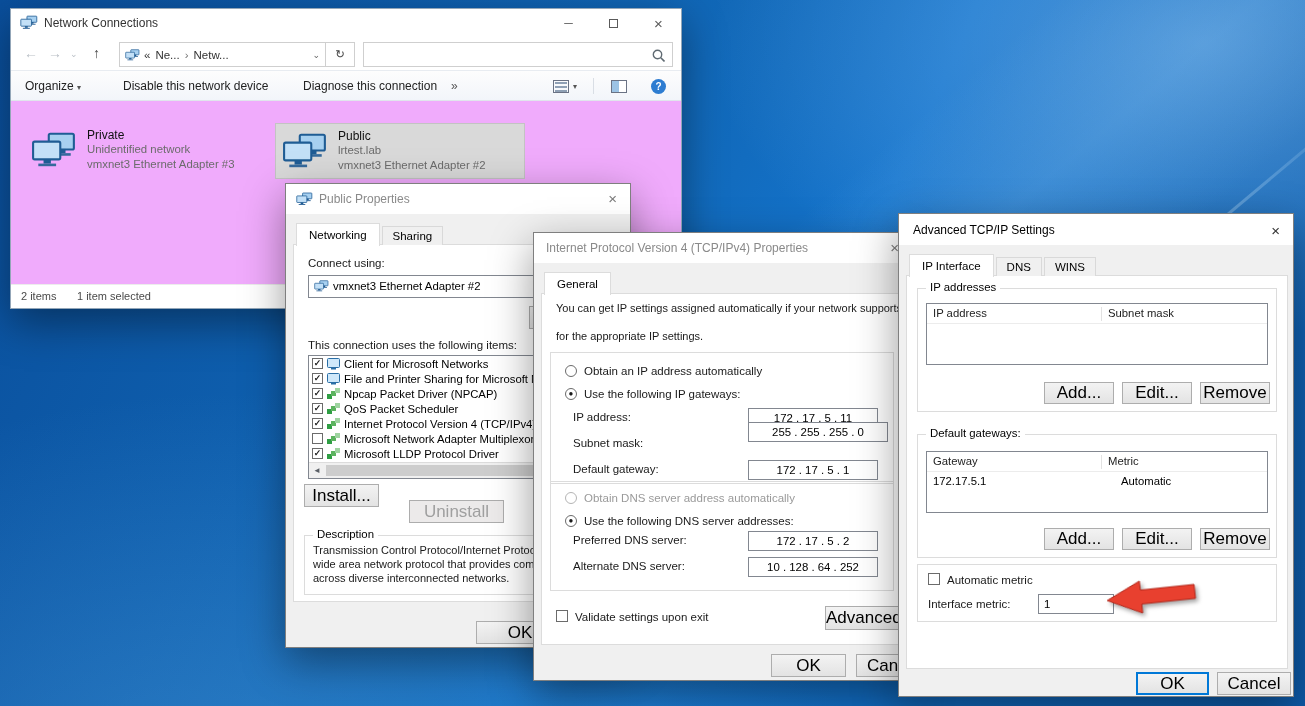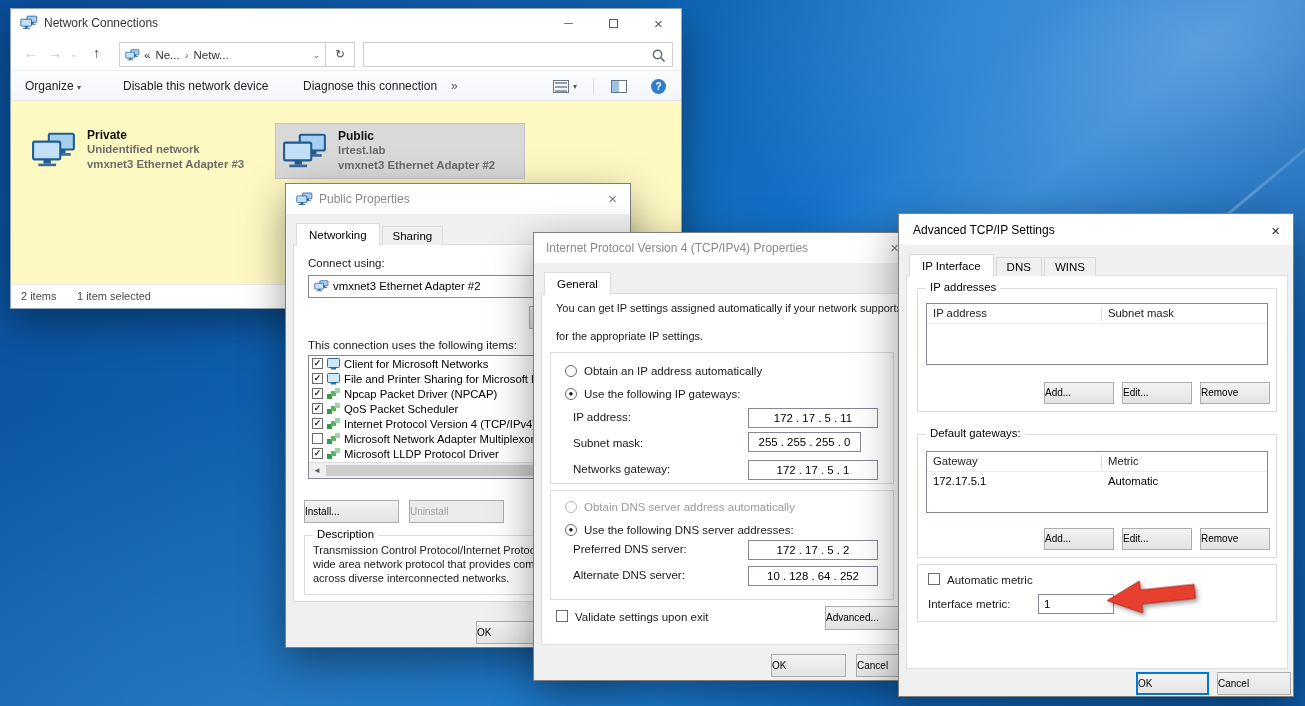--- a/index.html
+++ b/index.html
@@ -23,21 +23,21 @@
   .dlg-title.active{color:#000;}
   .dlg-close{position:absolute;right:13px;top:5px;font-size:15px;color:#7b7b7b;line-height:20px;}
   .capbtn{position:absolute;top:0;width:45px;height:29px;text-align:center;line-height:29px;color:#5a5a5a;font-size:12px;}
   .maxbox{display:inline-block;width:9px;height:9px;border:1px solid #5a5a5a;vertical-align:middle;}
   .tabrow{position:absolute;display:flex;align-items:flex-end;z-index:3;}
   .tab{background:#f0f0f0;border:1px solid #d9d9d9;border-bottom:none;padding:3px 10px;margin-right:2px;font-size:11.5px;white-space:nowrap;}
   .tab.active{background:#fff;padding:5px 12px;position:relative;top:1px;border-color:#dcdcdc;}
   .page{position:absolute;background:#fff;border:1px solid #dcdcdc;}
   .group{position:absolute;border:1px solid #dcdcdc;}
   .glabel{position:absolute;top:-8px;left:8px;background:#fff;padding:0 4px;white-space:nowrap;font-size:11.4px;}
-  .btn{position:absolute;height:23px;background:linear-gradient(#f3f3f3,#e3e3e3);border:1px solid #adadad;text-align:left;line-height:21px;font-size:10px;}
+  .btn{position:absolute;height:23px;background:linear-gradient(#f3f3f3,#e3e3e3);border:1px solid #adadad;text-align:center;line-height:21px;font-size:17px;}
   .btn.disabled{color:#9f9f9f;background:#eceaea;}
   .btn.primary{border:2px solid #0078d7;line-height:19px;}
   .field{position:absolute;height:20px;background:#fff;border:1px solid #828790;text-align:center;line-height:18px;font-size:11.4px;white-space:nowrap;}
   .field.left{text-align:left;padding-left:5px;}
   .lbl{position:absolute;white-space:nowrap;font-size:11.5px;color:#1a1a1a;}
   .lbl.gray{color:#9a9a9a;}
   .lbl.small{font-size:11px;}
   .radio{position:absolute;width:12px;height:12px;border:1px solid #6b6b6b;border-radius:50%;background:#fff;text-align:center;}
   .radio>span{display:block;font-size:8px;line-height:10px;color:#1a1a1a;}
   .radio.disabled{border-color:#b5b5b5;}
@@ -45,21 +45,21 @@
   .checkbox>span{display:block;font-size:10px;line-height:11px;font-weight:bold;color:#1a1a1a;}
   
   .navbar{position:absolute;left:0;top:29px;right:0;height:33px;background:#fff;border-bottom:1px solid #e8ecf1;}
   .navglyph{position:absolute;top:7px;font-size:14px;color:#444;}
   .navglyph.dim{color:#b9bfc6;}
   .addrbox{position:absolute;left:108px;top:4px;width:236px;height:25px;border:1px solid #cfcfcf;background:#fff;display:flex;align-items:center;font-size:11.5px;color:#333;}
   .srchbox{position:absolute;left:352px;top:4px;width:310px;height:25px;border:1px solid #cfcfcf;background:#fff;}
   .srchbox input{position:absolute;left:6px;top:2px;width:276px;height:19px;border:none;outline:none;font:11.5px "Liberation Sans",sans-serif;background:transparent;}
   .cmdbar{position:absolute;left:0;top:62px;right:0;height:30px;background:linear-gradient(#fdfdfd,#f2f5fa);border-bottom:1px solid #e0e5ec;font-size:12px;color:#222;}
   .cmditem{position:absolute;top:8px;white-space:nowrap;}
-  .filearea{position:absolute;left:0;top:92px;right:0;height:185px;background:#fef9c3;font-weight:bold;}
+  .filearea{position:absolute;left:0;top:92px;right:0;height:185px;background:#f0abfc;}
   .fitem{position:absolute;width:250px;height:56px;}
   .fitem.selected{background:#d9d9d9;border:1px solid #c3c3c3;}
   .fname{position:absolute;left:62px;top:5px;font-size:12px;color:#111;white-space:nowrap;}
   .fsub{position:absolute;left:62px;font-size:11.4px;color:#6b6b6b;white-space:nowrap;}
   .statusbar{position:absolute;left:0;bottom:0;right:0;height:24px;border-top:1px solid #ececec;background:#fff;font-size:11px;color:#4a4a4a;}
   
   .listbox{position:absolute;background:#fff;border:1px solid #828790;overflow:hidden;}
   .lrow{display:flex;align-items:center;height:15px;padding-left:3px;gap:4px;white-space:nowrap;overflow:hidden;font-size:11.3px;}
   .lrow .cb{width:11px;height:11px;border:1px solid #6b6b6b;background:#fff;flex:0 0 auto;font-size:9px;line-height:9px;text-align:center;font-weight:bold;color:#1a1a1a;}
   .lrow .ic{width:13px;height:12px;flex:0 0 auto;}
@@ -257,21 +257,21 @@
               <use href="#i-green"></use>
             </svg>
             <span>Microsoft LLDP Protocol Driver</span>
           </div>
         <div class="hscroll">
           <span class="sarrow" style="left:0">◄</span>
           <div class="sthumb" style="left:17px;width:222px"></div>
           <span class="sarrow" style="right:0">►</span>
         </div>
       </div>
-      <div class="btn" style="left:10px;top:255px;width:95px">Install...</div>
+      <div class="btn" style="left:10px;top:239px;width:75px">Install...</div>
       <div class="btn disabled" style="left:115px;top:255px;width:95px">Uninstall</div>
       <div class="group" style="left:10px;top:290px;width:310px;height:60px">
         <span class="glabel">Description</span>
         <span class="lbl small" style="left:8px;top:8px">Transmission Control Protocol/Internet Protocol.</span>
         <span class="lbl small" style="left:8px;top:22px">wide area network protocol that provides commu</span>
         <span class="lbl small" style="left:8px;top:36px">across diverse interconnected networks.</span>
       </div>
     </div>
     <div class="btn" style="left:190px;top:437px;width:88px">OK</div>
   </div>
@@ -293,26 +293,26 @@
             <span></span>
           </span>
         <span class="lbl" style="left:33px;top:12px">Obtain an IP address automatically</span>
         <span class="radio" style="left:14px;top:35px">
             <span>●</span>
           </span>
         <span class="lbl" style="left:33px;top:35px">Use the following IP gateways:</span>
         <span class="lbl" style="left:22px;top:58px">IP address:</span>
         <div class="field" style="left:197px;top:55px;width:130px">172 . 17 . 5 . 11</div>
         <span class="lbl" style="left:22px;top:84px">Subnet mask:</span>
-        <div class="field" style="left:197px;top:79px;width:113px">255 . 255 . 255 . 0</div>
-        <span class="lbl" style="left:22px;top:110px">Networks gateway:</span>
+        <div class="field" style="left:197px;top:69px;width:140px">255 . 255 . 255 . 0</div>
+        <span class="lbl" style="left:22px;top:110px">Default gateway:</span>
         <div class="field" style="left:197px;top:107px;width:130px">172 . 17 . 5 . 1</div>
       </div>
 
-      <div class="group" style="left:8px;top:196px;width:344px;height:110px">
+      <div class="group" style="left:8px;top:187px;width:344px;height:110px">
         <span class="radio disabled" style="left:14px;top:10px">
             <span></span>
           </span>
         <span class="lbl gray" style="left:33px;top:10px">Obtain DNS server address automatically</span>
         <span class="radio" style="left:14px;top:33px">
             <span>●</span>
           </span>
         <span class="lbl" style="left:33px;top:33px">Use the following DNS server addresses:</span>
         <span class="lbl" style="left:22px;top:52px">Preferred DNS server:</span>
         <div class="field" style="left:197px;top:49px;width:130px">172 . 17 . 5 . 2</div>
@@ -359,21 +359,21 @@
       <div class="group" style="left:10px;top:158px;width:360px;height:124px">
         <span class="glabel">Default gateways:</span>
         <div class="lv" style="left:8px;top:16px;width:342px;height:62px">
           <div class="lvhdr">
             <span style="left:6px">Gateway</span>
             <span style="left:181px">Metric</span>
             <i class="lvdiv" style="left:174px"></i>
           </div>
           <div class="lvrow">
             <span style="left:6px">172.17.5.1</span>
-            <span style="left:181px">Automatic</span>
+            <span style="left:194px">Automatic</span>
           </div>
         </div>
         <div class="btn" style="left:126px;top:93px;width:70px;height:22px;line-height:20px">Add...</div>
         <div class="btn" style="left:204px;top:93px;width:70px;height:22px;line-height:20px">Edit...</div>
         <div class="btn" style="left:282px;top:93px;width:70px;height:22px;line-height:20px">Remove</div>
       </div>
 
       <div class="group" style="left:10px;top:288px;width:360px;height:58px">
         <span class="checkbox" style="left:10px;top:8px">
             <span></span>

